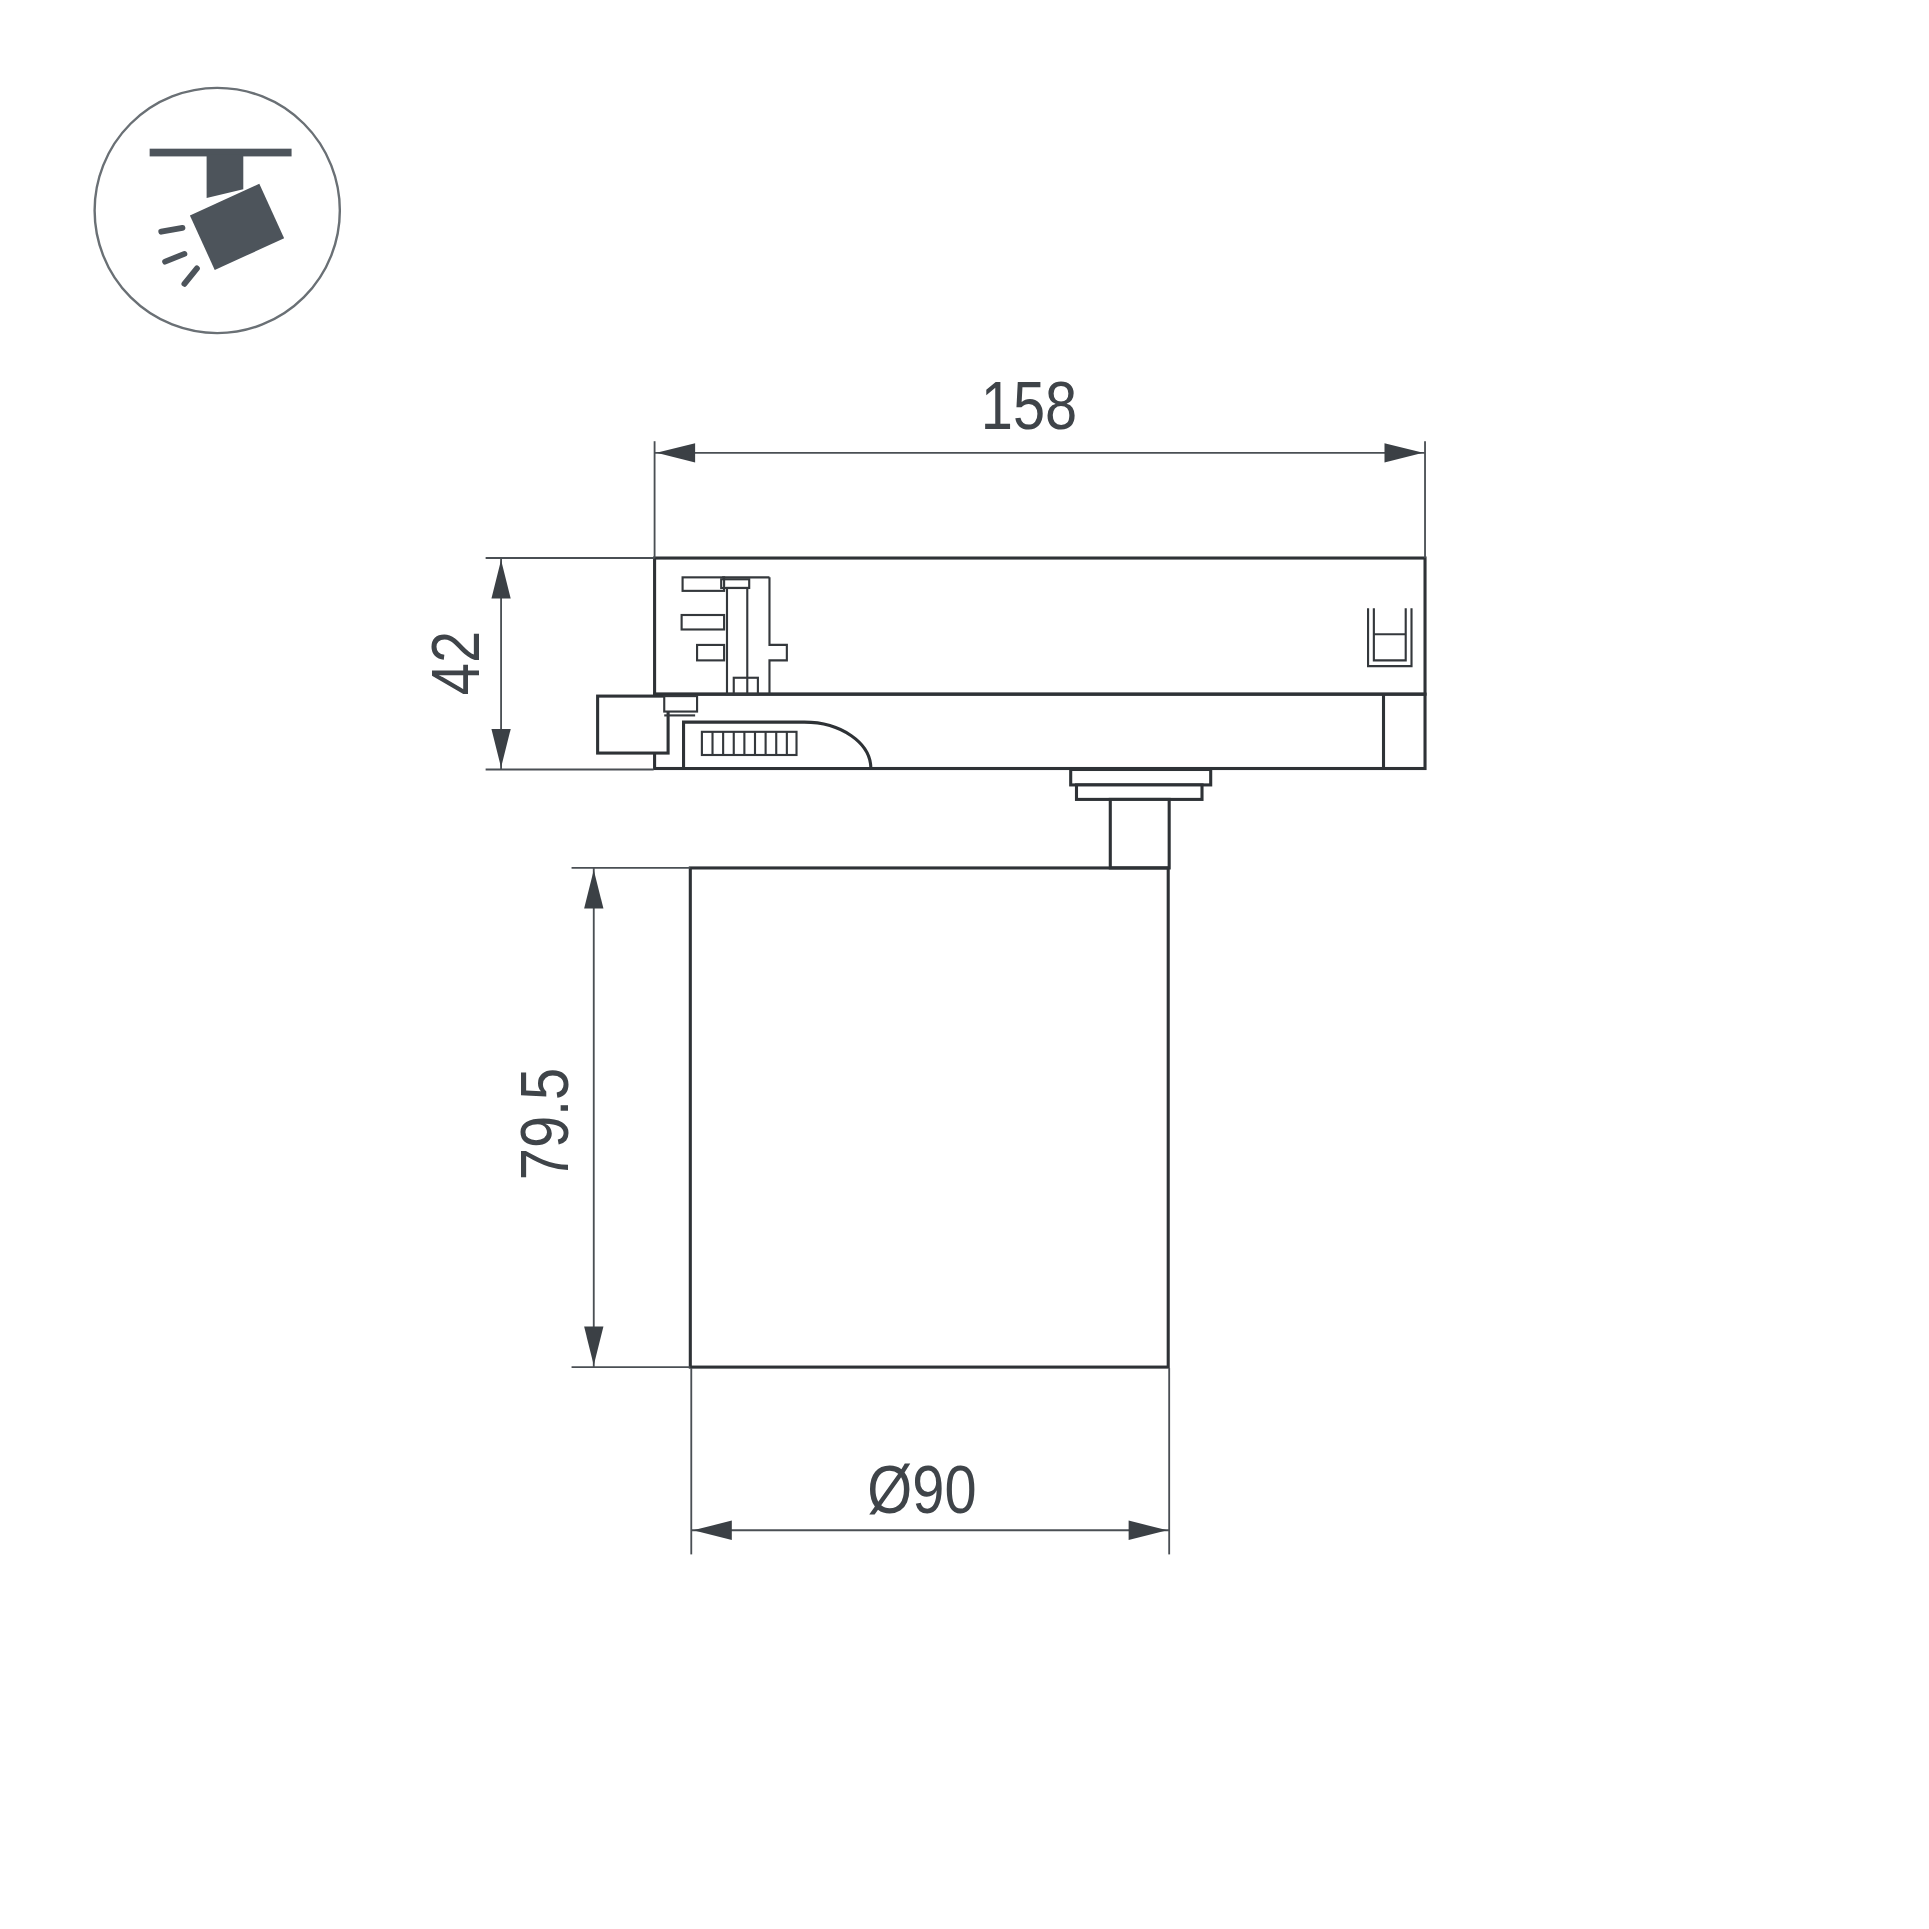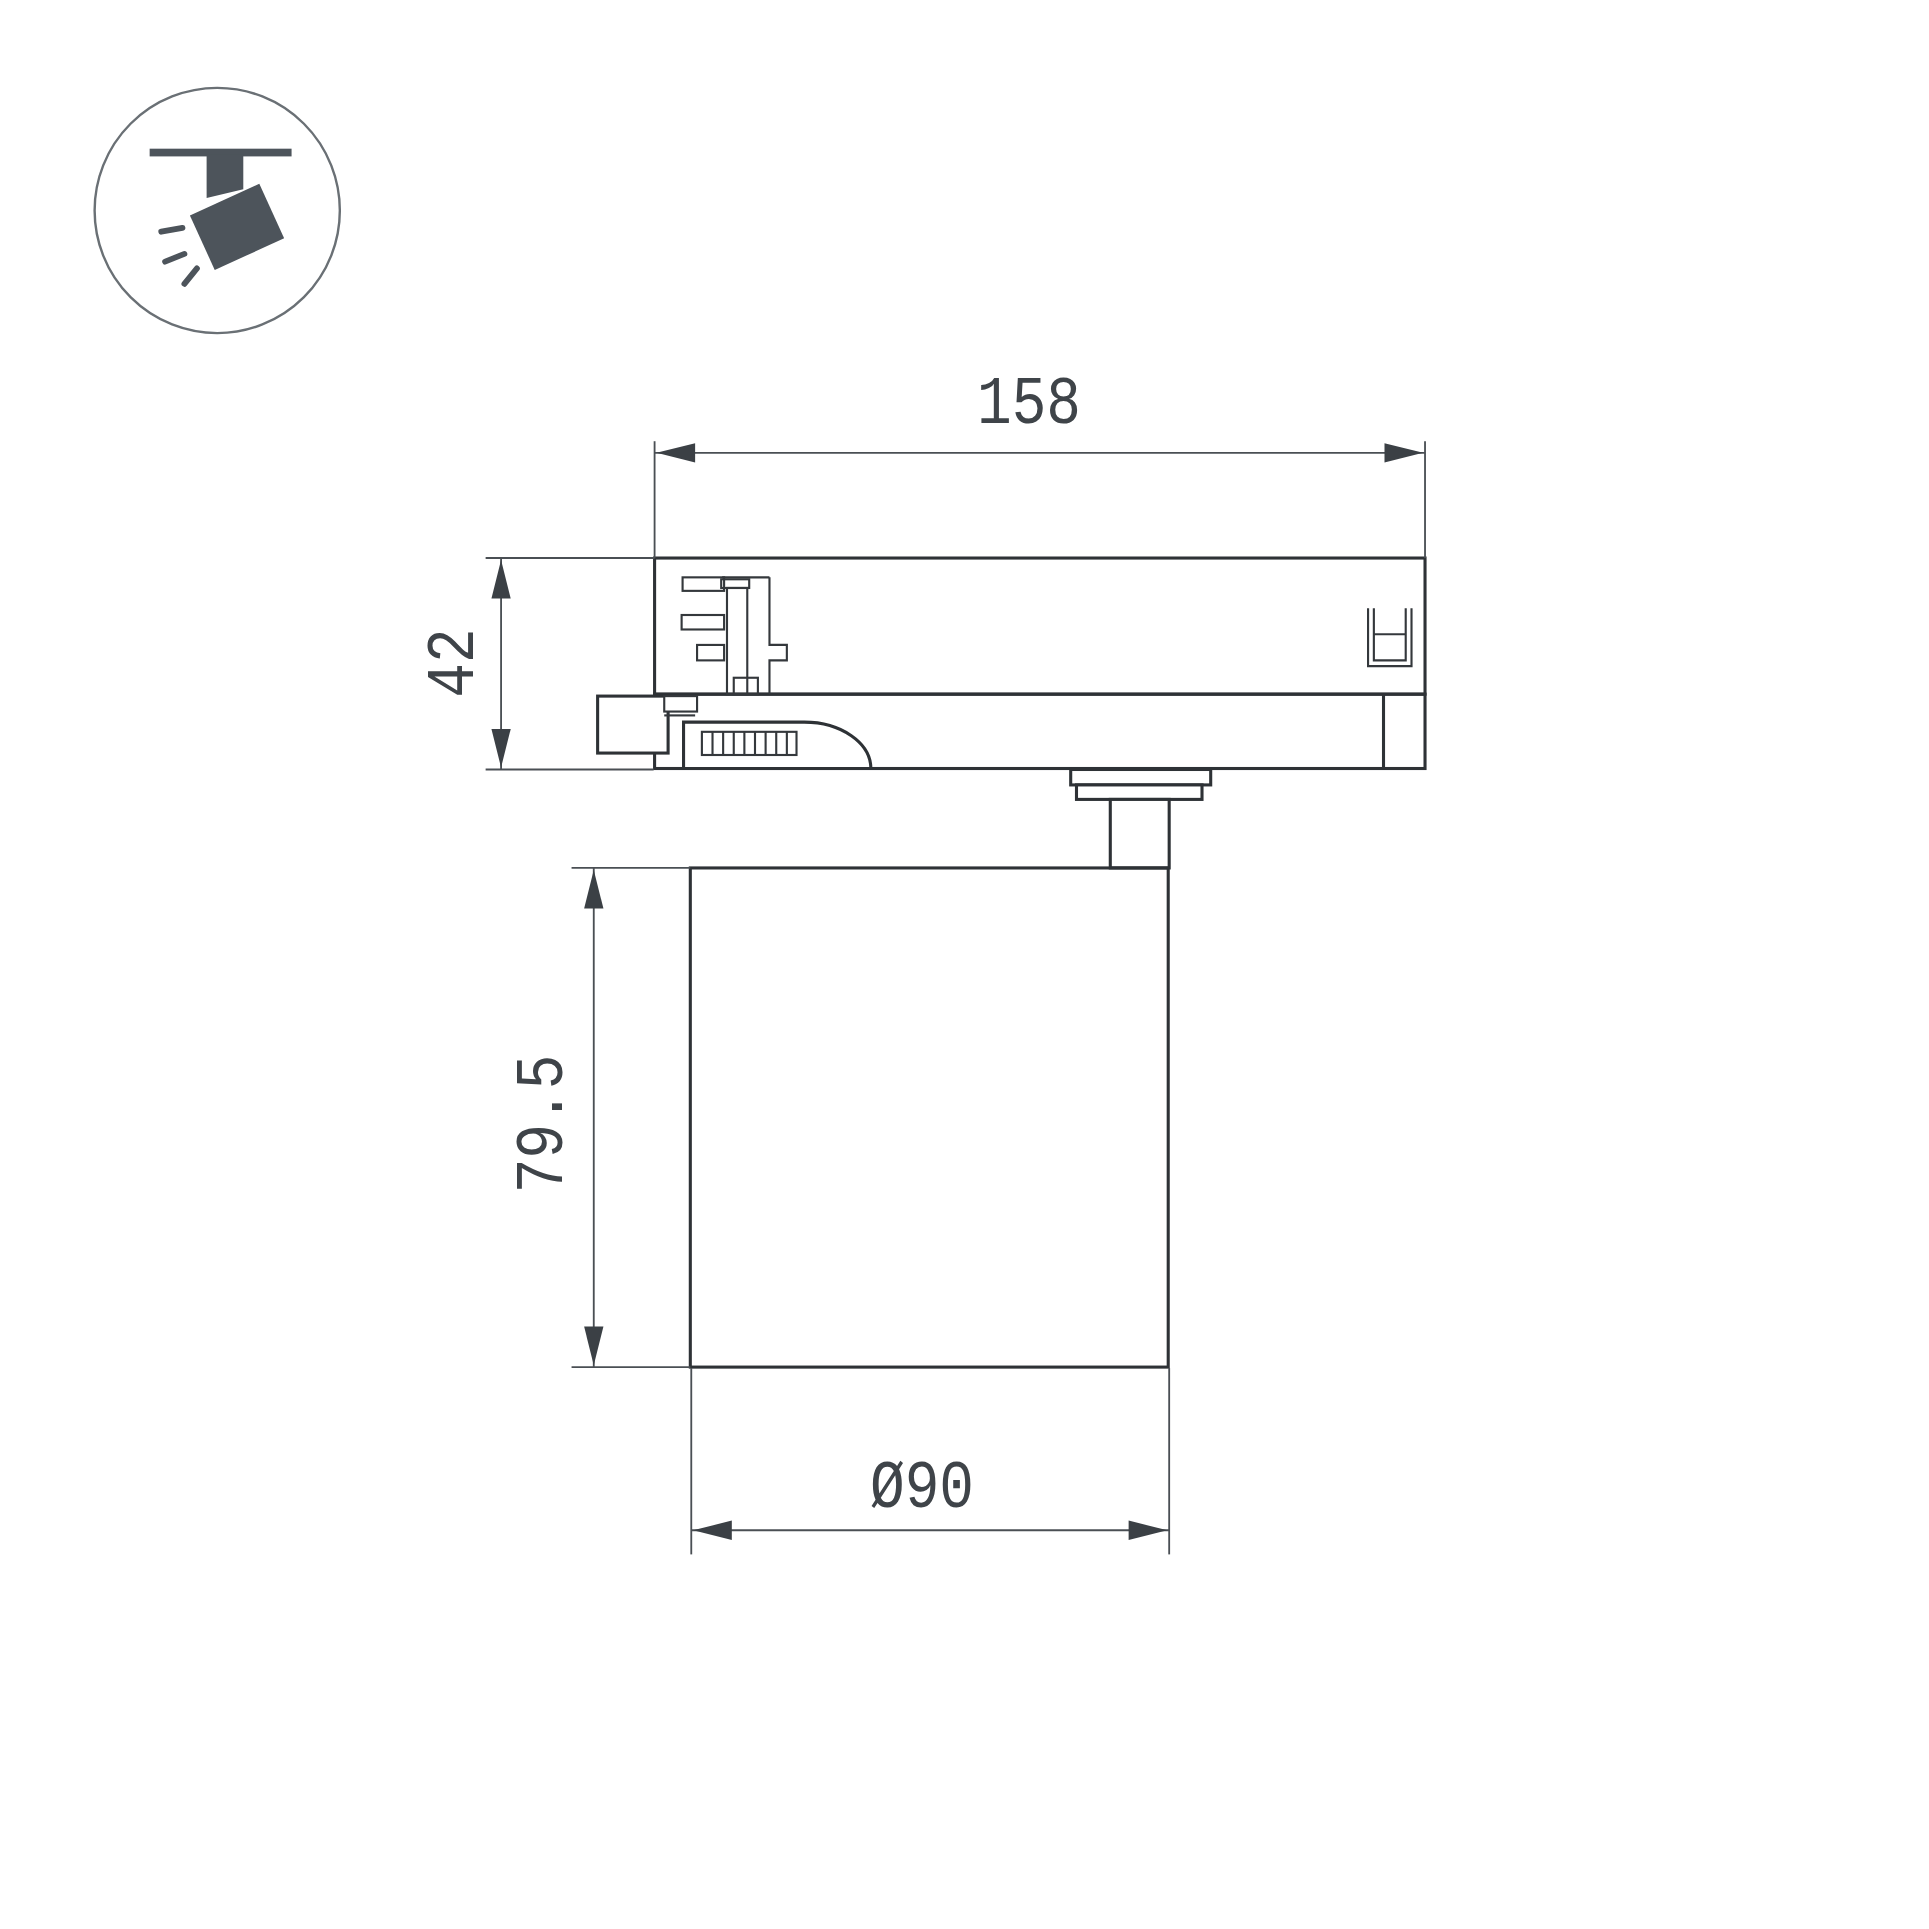--- a/index.html
+++ b/index.html
@@ -1,21 +1,21 @@
 <!DOCTYPE html>
 <html style="--background: #ffffff; --line_main: #2e3236; --line_detail: #34383c; --dim_line: #4a4f54; --arrow: #3b4045; --text: #3f4449; --icon_fill: #4d545b; --icon_ring: #6a7075;"><head>
 <meta charset="utf-8">
 <style>
   html,body{margin:0;padding:0;background:#fff;}
   .canvas{
     position:relative;
     width:1929px;height:1929px;
     background:var(--background,#fff);
     overflow:hidden;
-    font-family:Liberation Mono, monospace;
+    font-family:Liberation Sans, sans-serif;
   }
   svg.draw{position:absolute;left:0;top:0;}
   
   .ln  {fill:none;stroke:var(--line_main);stroke-width:3.2;stroke-linejoin:miter;}
   .lnf {fill:#ffffff;stroke:var(--line_main);stroke-width:3.2;stroke-linejoin:miter;}
   .ln2 {fill:none;stroke:var(--line_detail);stroke-width:2.2;}
   .ln2f{fill:#ffffff;stroke:var(--line_detail);stroke-width:2.2;}
   .dim {fill:none;stroke:var(--dim_line);stroke-width:1.9;}
   .arr {fill:var(--arrow);stroke:none;}
   .icon-ring{fill:none;stroke:var(--icon_ring);stroke-width:2.5;}

